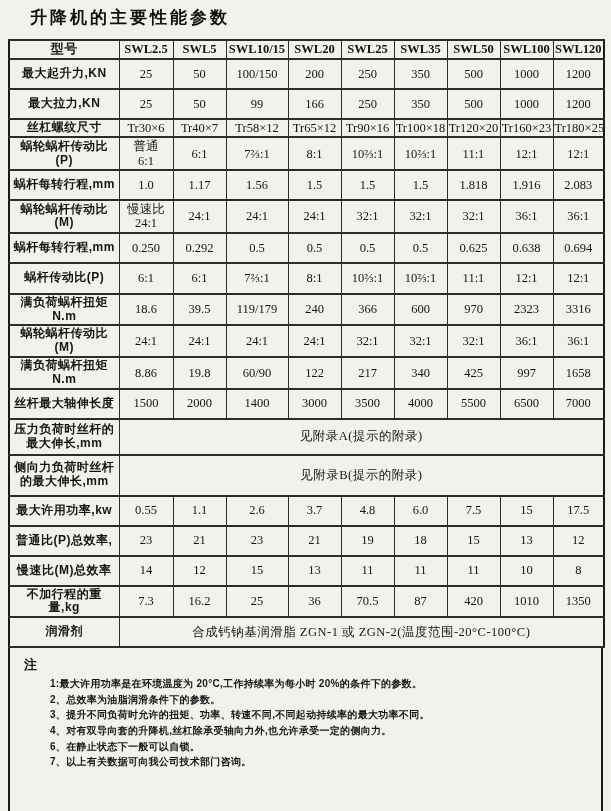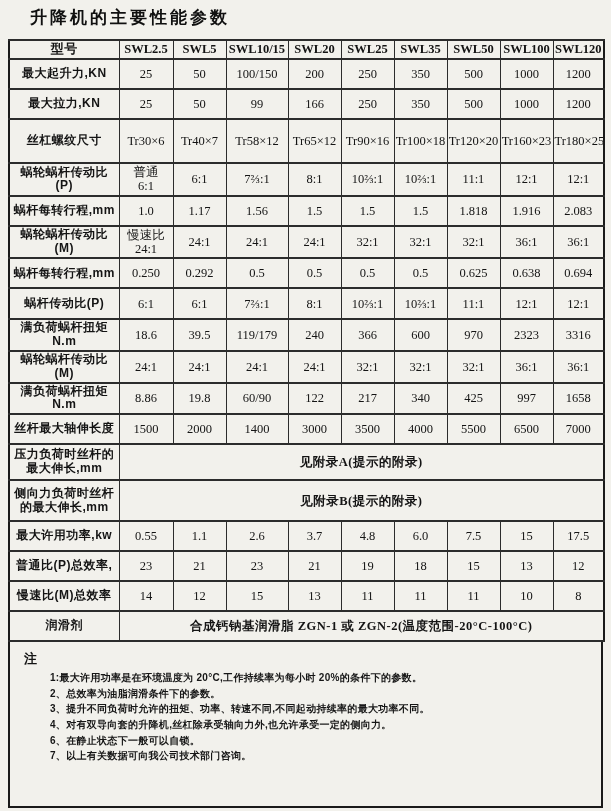--- a/index.html
+++ b/index.html
@@ -38,24 +38,24 @@
     font-weight:bold;font-family:"Liberation Sans",sans-serif;
     font-size:12px;letter-spacing:0.5px;padding:1px 2px;
   }
   table.spec td.val{
     font-family:"Liberation Serif",serif;
     font-size:12.5px;
   }
   table.spec thead th{font-family:"Liberation Serif",serif;font-size:12.5px;font-weight:bold;}
   table.spec thead th.rowlab{font-family:"Liberation Sans",sans-serif;font-size:13px;}
   td.stacked{white-space:pre-line;font-size:10.5px;line-height:1.2;}
-  td.span-cell{font-weight:bold;font-size:12.5px;letter-spacing:0.5px;}
+  td.span-cell{font-weight:normal;font-size:12.5px;letter-spacing:0.5px;}
   
   tbody tr{height:30px;}
-  tbody tr:nth-child(3){height:44px;}
+  tbody tr:nth-child(3){height:18px;}
   tbody tr:nth-child(4),tbody tr:nth-child(6),tbody tr:nth-child(8){height:31px;}
   tbody tr:nth-child(13){height:36px;}
   tbody tr:nth-child(14){height:41px;}
   tbody tr:nth-child(21){height:36px;border-radius:9px;}
   thead tr{height:18px;}
   .notes-box{
     border:2px solid #1a1a1a;border-top:none;
     height:166px;
     padding:6px 10px 0 12px;
     box-sizing:border-box;
@@ -286,20 +286,32 @@
           <td class="val">12</td>
           <td class="val">15</td>
           <td class="val">13</td>
           <td class="val">11</td>
           <td class="val">11</td>
           <td class="val">11</td>
           <td class="val">10</td>
           <td class="val">8</td>
         </tr>
         <tr>
+          <th class="rowlab">不加行程的重量,kg</th>
+          <td class="val">7.3</td>
+          <td class="val">16.2</td>
+          <td class="val">25</td>
+          <td class="val">36</td>
+          <td class="val">70.5</td>
+          <td class="val">87</td>
+          <td class="val">420</td>
+          <td class="val">1010</td>
+          <td class="val">1350</td>
+        </tr>
+        <tr>
           <th class="rowlab">润滑剂</th>
           <td colspan="9" class="val span-cell">合成钙钠基润滑脂 ZGN-1 或 ZGN-2(温度范围-20°C-100°C)</td>
         </tr>
       </tbody>
   </table>
 
   <div class="notes-box">
     <div class="notes-label">注</div>
     <div id="notes-list">
         <div class="note-item">1:最大许用功率是在环境温度为 20°C,工作持续率为每小时 20%的条件下的参数。</div>

